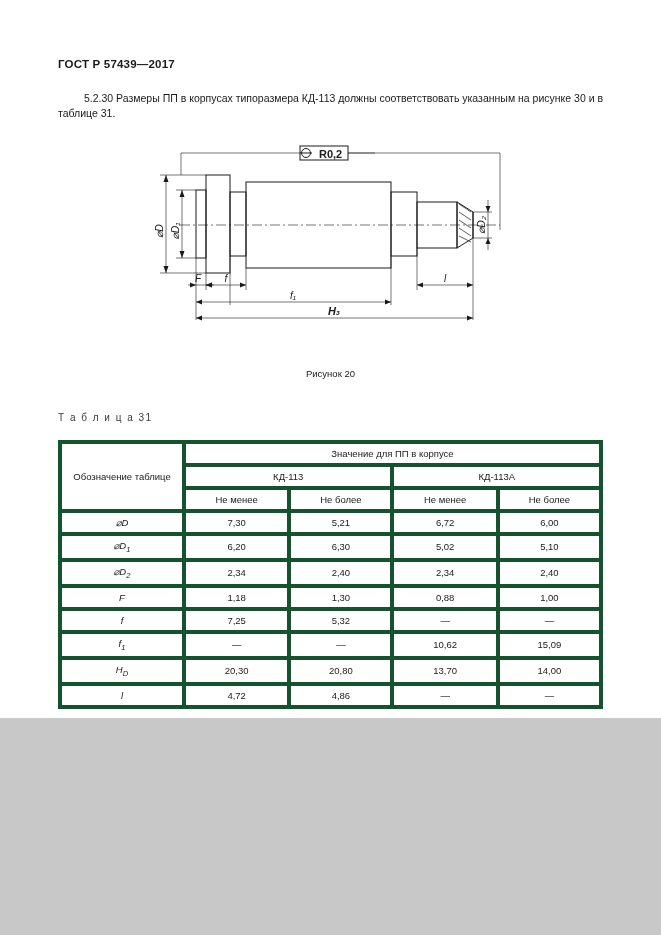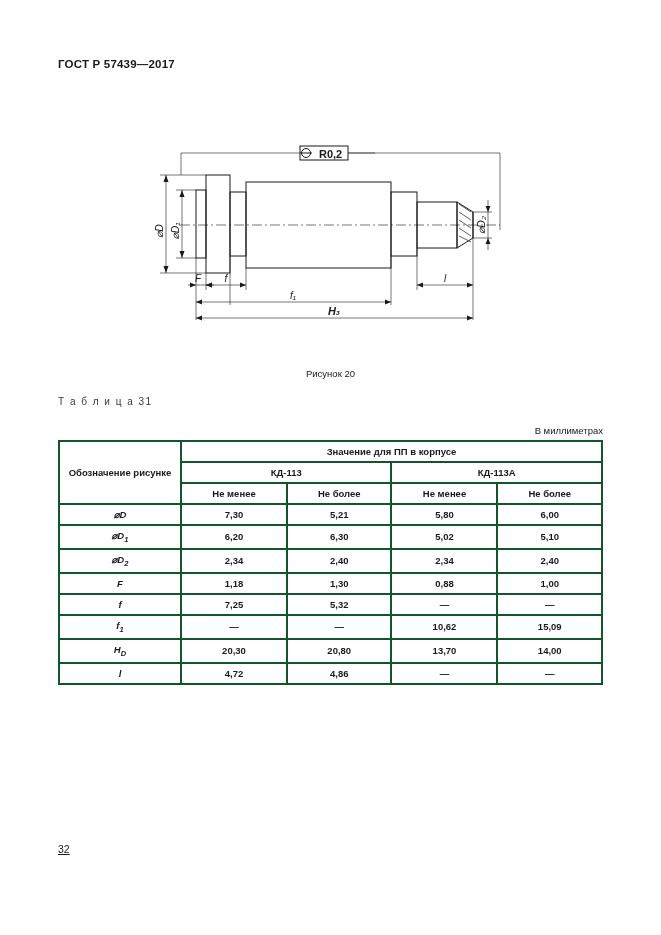--- a/index.html
+++ b/index.html
@@ -2,21 +2,21 @@
 <html><head>
 <meta charset="utf-8">
 <style>
   html, body {
     margin: 0;
     padding: 0;
     background: #c8c8c8;
   }
   .page {
     width: 661px;
-    height: 935px;
+    height: 718px;
     background: #ffffff;
     position: relative;
     margin: 0 auto;
     font-family: "Liberation Sans", sans-serif;
     color: #1a1a1a;
     overflow: hidden;
     box-sizing: border-box;
   }
   .header {
     position: absolute;
@@ -49,21 +49,21 @@
     position: absolute;
     top: 368px;
     left: 0;
     width: 661px;
     text-align: center;
     font-size: 9.5px;
   }
 
   .tbl-title {
     position: absolute;
-    top: 396px;
+    top: 412px;
     left: 58px;
     font-size: 10px;
     letter-spacing: 1.5px;
     color: #3a3a3a;
   }
   .units {
     position: absolute;
     top: 425px;
     left: 0;
     width: 603px;
@@ -72,44 +72,45 @@
   }
   table.t31 {
     position: absolute;
     top: 440px;
     left: 58px;
     width: 545px;
     border-collapse: collapse;
     font-size: 9.5px;
   }
   table.t31 td, table.t31 th {
-    border: 2px solid #14532d;
+    border: 4px solid #14532d;
     text-align: center;
     padding: 4px 2px;
-    font-weight: bold;
+    font-weight: normal;
     color: #1a1a1a;
   }
   table.t31 .rowlabel { width: 116px; }
   .sub { font-size: 7.5px; vertical-align: sub; }
   .pageno {
     position: absolute;
     top: 843px;
     left: 58px;
     font-size: 10.5px;
     text-decoration: underline;
   }
   .it { font-style: italic; }
 </style>
 </head>
 <body>
 
 <div class="page">
 
   <div class="header">ГОСТ Р 57439—2017</div>
 
+  <div class="para"><span class="indent"></span><span>5.2.30 Размеры ПП в корпусах типоразмера КД-113 должны соответствовать указанным на рисунке 30 и в таблице 31.</span></div>
 
   <div class="figure">
     <svg width="661" height="230" viewBox="0 0 661 230">
       <g stroke="#1a1a1a" fill="none" stroke-width="1">
 
         <rect x="206" y="45" width="24" height="98"></rect>
 
         <rect x="196" y="60" width="10" height="68"></rect>
 
         <rect x="230" y="62" width="16" height="64"></rect>
@@ -220,45 +221,44 @@
       <text x="226" y="152" font-family="Liberation Sans, sans-serif" font-size="10" font-style="italic" fill="#1a1a1a" text-anchor="middle">f</text>
       <text x="293" y="169" font-family="Liberation Sans, sans-serif" font-size="10" font-style="italic" fill="#1a1a1a" text-anchor="middle">f₁</text>
       <text x="445" y="152" font-family="Liberation Sans, sans-serif" font-size="10" font-style="italic" fill="#1a1a1a" text-anchor="middle">l</text>
       <text x="334" y="185" font-family="Liberation Sans, sans-serif" font-size="11" font-style="italic" font-weight="bold" fill="#1a1a1a" text-anchor="middle">H₃</text>
     </svg>
   </div>
 
   <div class="fig-caption">Рисунок 20</div>
 
   <div class="tbl-title">Т а б л и ц а   31</div>
-  <div class="units">В миллиметрах</div>
 
   <table class="t31">
     <thead>
       <tr>
-        <th class="rowlabel" rowspan="3">Обозначение рисунке</th>
+        <th class="rowlabel" rowspan="3">Обозначение таблице</th>
         <th colspan="4">Значение для ПП в корпусе</th>
       </tr>
       <tr>
         <th colspan="2">КД-113</th>
         <th colspan="2">КД-113А</th>
       </tr>
       <tr>
         <th>Не менее</th>
         <th>Не более</th>
         <th>Не менее</th>
         <th>Не более</th>
       </tr>
     </thead>
     <tbody>
       <tr>
         <td class="it">⌀D</td>
         <td>7,30</td>
         <td>5,21</td>
-        <td>5,80</td>
+        <td>6,72</td>
         <td>6,00</td>
       </tr>
       <tr>
         <td class="it">⌀<span class="it">D</span><span class="sub">1</span></td>
         <td>6,20</td>
         <td>6,30</td>
         <td>5,02</td>
         <td>5,10</td>
       </tr>
       <tr>

